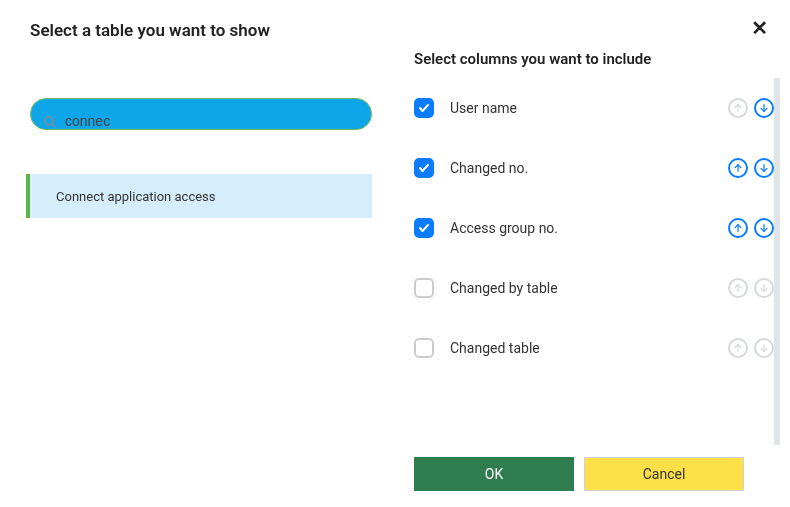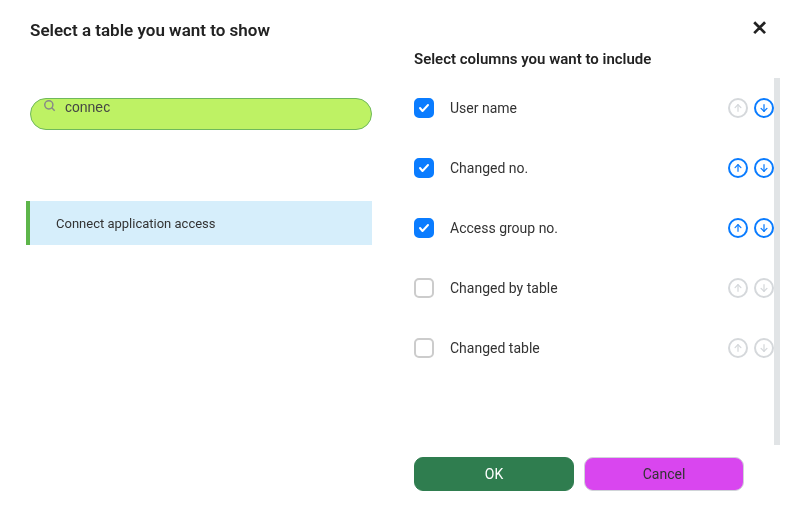--- a/index.html
+++ b/index.html
@@ -28,24 +28,24 @@
     font-size: 17px;
     font-weight: 600;
     color: #222;
     margin-bottom: 18px;
   }
   .search-wrap {
     border: 1px solid #6fb95c;
     border-radius: 18px;
     height: 32px;
     display: flex;
-    align-items: flex-start;
+    align-items: flex-end;
     padding: 0 12px;
-    margin-bottom: 31px;
-    background: #bef264;
+    margin-bottom: 4px;
+    background: #0ea5e9;
   }
   .search-wrap svg { flex-shrink: 0; margin-right: 8px; }
   .search-input {
     border: none;
     outline: none;
     flex: 1;
     font-size: 14px;
     color: #444;
     background: transparent;
   }
@@ -150,34 +150,34 @@
   .footer {
     display: flex;
     gap: 10px;
     padding: 4px 22px 16px 0;
     justify-content: flex-start;
   }
   .btn {
     flex: 1;
     max-width: 160px;
     height: 34px;
-    border-radius: 9px;
+    border-radius: 0;
     font-size: 14px;
     cursor: pointer;
     display: flex;
     align-items: center;
     justify-content: center;
   }
   .btn-primary {
     background: #2f7d4f;
     color: #fff;
     border: 1px solid #2f7d4f;
   }
   .btn-secondary {
-    background: #d946ef;
+    background: #fde047;
     color: #333;
     border: 1px solid #d0d4d8;
   }
 </style>
 </head>
 <body>
 
 <div class="container">
 
   <div class="left-panel">

